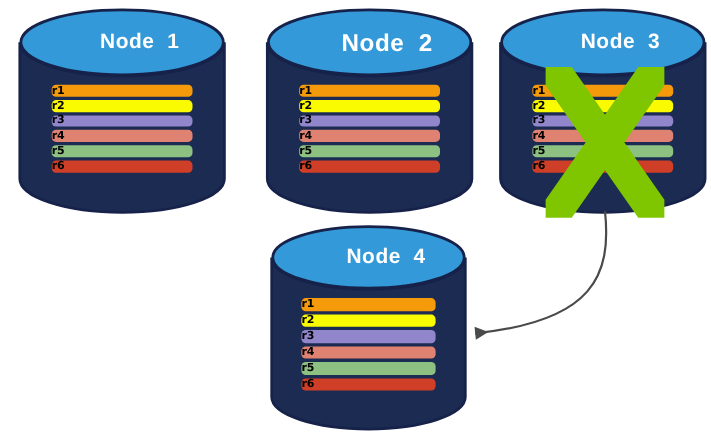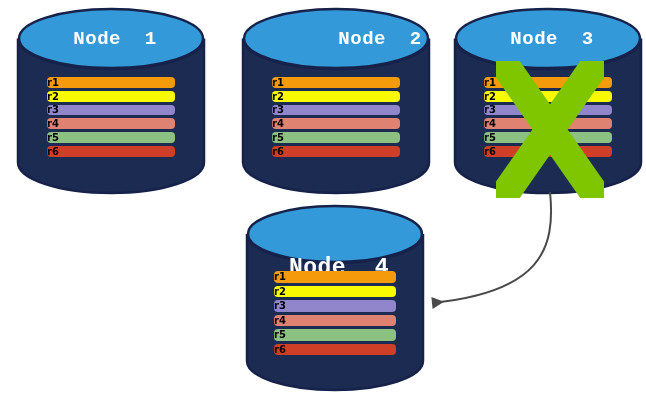--- a/index.html
+++ b/index.html
@@ -23,26 +23,26 @@
   .node {
     position: absolute;
   }
   .node-svg {
     position: absolute;
     left: 0; top: 0;
     overflow: visible;
   }
   .node-label {
     position: absolute;
-    left: 4px;
+    left: 16px;
     width: 100%;
     text-align: center;
     color: #ffffff;
     font-weight: bold;
-    font-family: Liberation Mono, monospace;
+    font-family: Liberation Sans, sans-serif;
     letter-spacing: 0.5px;
     white-space: pre;
     pointer-events: none;
   }
   .rows {
     position: absolute;
     left: 0;
     width: 100%;
     display: flex;
     flex-direction: column;
@@ -99,21 +99,21 @@
         <div class="row-bar" style="height: 10.75px; background: rgb(207, 62, 38); font-size: 10px;">
           <span>r6</span>
         </div>
       </div>
     </div>
     <div class="node" style="left: 243px; top: 8px; width: 186px; height: 185px;">
       <svg width="186" height="185" viewBox="0 0 186 185" class="node-svg">
         <path d="M 0 30.5 L 0 154.5 A 93 30.5 0 0 0 186 154.5 L 186 30.5 A 93 30.5 0 0 1 0 30.5 Z" fill="#1C2B52" stroke="#16224A" stroke-width="2.5"></path>
         <ellipse cx="93" cy="30.5" rx="92" ry="29.5" fill="#3399D8" stroke="#16224A" stroke-width="2.5"></ellipse>
       </svg>
-      <div class="node-label" style="top: 18.5px; font-size: 19px; line-height: 24px; margin-left: 40px;">Node  2</div>
+      <div class="node-label" style="top: 18.5px; font-size: 22px; line-height: 24px;">Node  2</div>
       <div class="rows" style="top: 69px; padding-left: 29px; padding-right: 29px; box-sizing: border-box; gap: 3px;">
         <div class="row-bar" style="height: 10.75px; background: rgb(245, 155, 11); font-size: 10px;">
           <span>r1</span>
         </div>
         <div class="row-bar" style="height: 10.75px; background: rgb(250, 250, 0); font-size: 10px;">
           <span>r2</span>
         </div>
         <div class="row-bar" style="height: 10.75px; background: rgb(145, 134, 204); font-size: 10px;">
           <span>r3</span>
         </div>
@@ -157,21 +157,21 @@
       <svg width="108" height="137" viewBox="0 0 100 100" preserveAspectRatio="none" class="cross-svg" style="left: 41px; top: 53px;">
         <polygon points="0,0 22,0 100,88 100,100 78,100 0,12" fill="#7FC500"></polygon>
         <polygon points="100,0 78,0 0,88 0,100 22,100 100,12" fill="#7FC500"></polygon>
       </svg>
     </div>
     <div class="node" style="left: 247px; top: 205px; width: 176px; height: 185px;">
       <svg width="176" height="185" viewBox="0 0 176 185" class="node-svg">
         <path d="M 0 29 L 0 156 A 88 29 0 0 0 176 156 L 176 29 A 88 29 0 0 1 0 29 Z" fill="#1C2B52" stroke="#16224A" stroke-width="2.5"></path>
         <ellipse cx="88" cy="29" rx="87" ry="28" fill="#3399D8" stroke="#16224A" stroke-width="2.5"></ellipse>
       </svg>
-      <div class="node-label" style="top: 17px; font-size: 23px; line-height: 24px; margin-top: 34px;">Node  4</div>
+      <div class="node-label" style="top: 17px; font-size: 19px; line-height: 24px;">Node  4</div>
       <div class="rows" style="top: 66px; padding-left: 27px; padding-right: 27px; box-sizing: border-box; gap: 3px;">
         <div class="row-bar" style="height: 11.5px; background: rgb(245, 155, 11); font-size: 10px;">
           <span>r1</span>
         </div>
         <div class="row-bar" style="height: 11.5px; background: rgb(250, 250, 0); font-size: 10px;">
           <span>r2</span>
         </div>
         <div class="row-bar" style="height: 11.5px; background: rgb(145, 134, 204); font-size: 10px;">
           <span>r3</span>
         </div>

